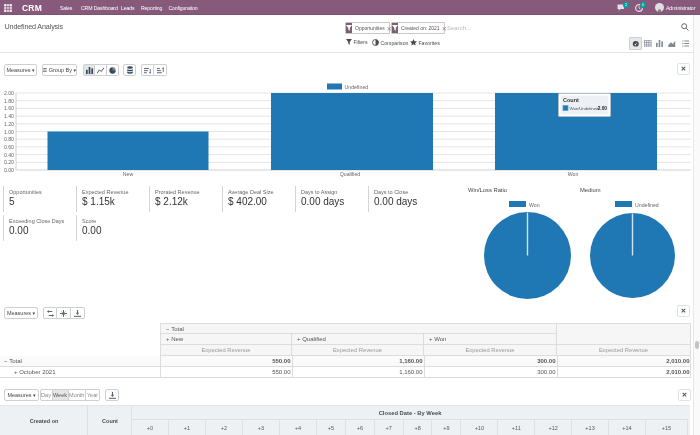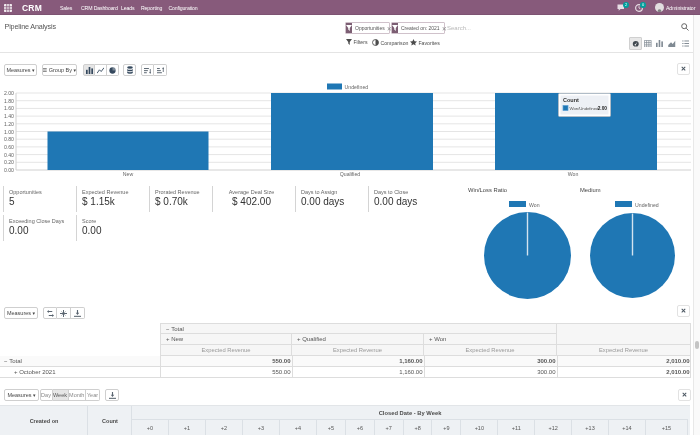--- a/index.html
+++ b/index.html
@@ -73,21 +73,21 @@
 
   <div class="abs" style="left:655px;top:3px;width:9px;height:9px;border-radius:50%;background:#e2dde0;overflow:hidden;">
     <svg width="9" height="9" viewBox="0 0 10 10">
         <circle cx="5" cy="3.5" r="2.1" fill="#808080"></circle>
         <path d="M0.8 10 a4.2 3.8 0 0 1 8.4 0 z" fill="#808080"></path>
       </svg>
   </div>
   <span class="tb-right" style="left:666px;top:4.5px;font-size:5.2px;letter-spacing:-0.1px;">Administrator</span>
 </div>
 
-<div class="crumb">Pipeline Analysis</div>
+<div class="crumb">Undefined Analysis</div>
 <div class="facet" style="left:345px;width:45px;">
   <div class="ficon">
       <svg width="6" height="6" viewBox="0 0 8 8">
         <path d="M0 0 h8 L5 4 v4 L3 6 V4 z" fill="#fff"></path>
       </svg>
     </div>
   <span class="flab">Opportunities</span>
     <span class="fx">✕</span>
 </div>
 <div class="facet" style="left:391px;width:53.5px;">
@@ -282,23 +282,23 @@
 <div class="kpi" style="left:3px;top:186px;width:73px;">
     <div class="kl">Opportunities</div>
     <div class="kv">5</div>
   </div>
 <div class="kpi" style="left:76px;top:186px;width:73px;">
     <div class="kl">Expected Revenue</div>
     <div class="kv">$ 1.15k</div>
   </div>
 <div class="kpi" style="left:149px;top:186px;width:73px;">
     <div class="kl">Prorated Revenue</div>
-    <div class="kv">$ 0.70k</div>
-  </div>
-<div class="kpi" style="left:212px;top:186px;width:73px;text-align:center;">
+    <div class="kv">$ 2.12k</div>
+  </div>
+<div class="kpi" style="left:222px;top:186px;width:73px;">
     <div class="kl">Average Deal Size</div>
     <div class="kv">$ 402.00</div>
   </div>
 <div class="kpi" style="left:295px;top:186px;width:73px;">
     <div class="kl">Days to Assign</div>
     <div class="kv">0.00 days</div>
   </div>
 <div class="kpi" style="left:368px;top:186px;width:73px;">
     <div class="kl">Days to Close</div>
     <div class="kv">0.00 days</div>

